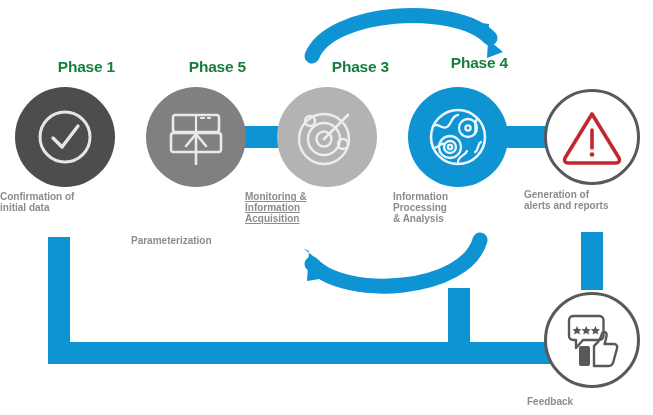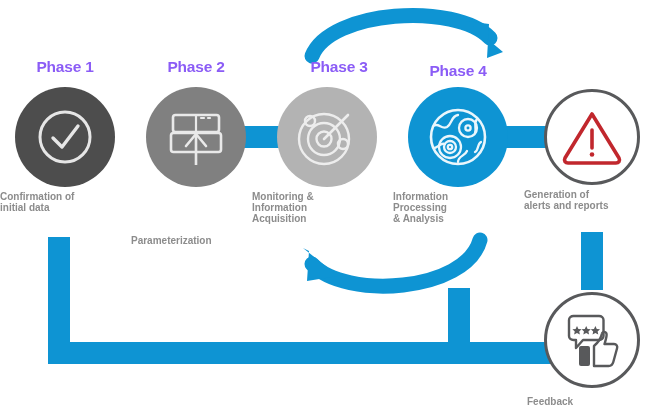--- a/index.html
+++ b/index.html
@@ -9,23 +9,23 @@
   }
   #stage{position:absolute;left:0;top:0;width:653px;height:415px;}
   .svg-layer{position:absolute;left:0;top:0;width:653px;height:415px;}
 
   .node{position:absolute;}
   .disc{
     position:absolute;border-radius:50%;
     display:flex;align-items:center;justify-content:center;
   }
   .phase-title{
-    position:absolute;text-align:center;
+    position:absolute;text-align:right;
     font-weight:bold;font-size:15.5px;letter-spacing:-0.2px;
-    color:#8b5cf6;white-space:nowrap;
+    color:#15803d;white-space:nowrap;
   }
   .node-label{
     position:absolute;text-align:left;
     font-weight:bold;font-size:10px;line-height:11px;
     color:#8c8c8c;white-space:pre-line;
   }
 </style>
 </head>
 <body>
 
@@ -60,21 +60,21 @@
       <svg width="64" height="64" viewBox="0 0 64 64">
         <circle cx="32" cy="32" r="25" fill="none" stroke="#e6e6e6" stroke-width="3"></circle>
         <path d="M 20 33 L 29 42 L 45 21" fill="none" stroke="#e6e6e6" stroke-width="3.4" stroke-linecap="round" stroke-linejoin="round"></path>
       </svg>
     </div>
     <div class="node-label" style="left:0px;top:191px;width:130px;">Confirmation of
 initial data</div>
   </div>
 
   <div class="node">
-    <div class="phase-title" style="left:146px;top:58px;width:100px;">Phase 2</div>
+    <div class="phase-title" style="left:146px;top:58px;width:100px;">Phase 5</div>
     <div class="disc" style="left:146px;top:87px;width:100px;height:100px;background:#808080;">
       <svg width="66" height="64" viewBox="0 0 66 64">
         <rect x="10" y="10" width="46" height="17" rx="2.5" fill="none" stroke="#e9e9e9" stroke-width="2.6"></rect>
         <rect x="8" y="28" width="50" height="19" rx="2.5" fill="none" stroke="#e9e9e9" stroke-width="2.6"></rect>
         <line x1="33" y1="10" x2="33" y2="27" stroke="#e9e9e9" stroke-width="2.2"></line>
         <line x1="38" y1="13" x2="41" y2="13" stroke="#e9e9e9" stroke-width="2.2" stroke-linecap="round"></line>
         <line x1="45" y1="13" x2="47" y2="13" stroke="#e9e9e9" stroke-width="2.2" stroke-linecap="round"></line>
         <line x1="33" y1="60" x2="33" y2="30" stroke="#e9e9e9" stroke-width="2.6"></line>
         <path d="M 23 41 L 33 29 L 43 41" fill="none" stroke="#e9e9e9" stroke-width="2.6" stroke-linecap="round" stroke-linejoin="round"></path>
       </svg>
@@ -87,27 +87,27 @@
     <div class="disc" style="left:277px;top:87px;width:100px;height:100px;background:#b3b3b3;">
       <svg width="68" height="66" viewBox="0 0 68 66">
         <circle cx="31" cy="35" r="25" fill="none" stroke="#ededed" stroke-width="2.4"></circle>
         <circle cx="31" cy="35" r="16" fill="none" stroke="#ededed" stroke-width="2.4"></circle>
         <circle cx="31" cy="35" r="7.5" fill="none" stroke="#ededed" stroke-width="2.4"></circle>
         <line x1="31" y1="35" x2="55" y2="11" stroke="#ededed" stroke-width="2.6" stroke-linecap="round"></line>
         <circle cx="17" cy="17" r="5" fill="none" stroke="#ededed" stroke-width="2.4"></circle>
         <circle cx="50" cy="40" r="5" fill="none" stroke="#ededed" stroke-width="2.4"></circle>
       </svg>
     </div>
-    <div class="node-label" style="left:252px;top:191px;width:130px;">Monitoring &amp;
+    <div class="node-label" style="left:245px;top:191px;width:130px;text-decoration:underline;">Monitoring &amp;
 Information
 Acquisition</div>
   </div>
 
   <div class="node">
-    <div class="phase-title" style="left:408px;top:62px;width:100px;">Phase 4</div>
+    <div class="phase-title" style="left:408px;top:54px;width:100px;">Phase 4</div>
     <div class="disc" style="left:408px;top:87px;width:100px;height:100px;background:#0e94d3;">
       <svg width="66" height="66" viewBox="0 0 66 66">
         <defs>
           <clipPath id="brainclip">
               <circle cx="33" cy="33" r="27"></circle>
             </clipPath>
         </defs>
         <circle cx="33" cy="33" r="27" fill="none" stroke="#eaf6fc" stroke-width="2.6"></circle>
         <g clip-path="url(#brainclip)" fill="none" stroke="#eaf6fc" stroke-width="2.3" stroke-linecap="round">
           <path d="M 8 22 C 14 18 16 26 22 23 C 27 20 26 12 33 11"></path>

